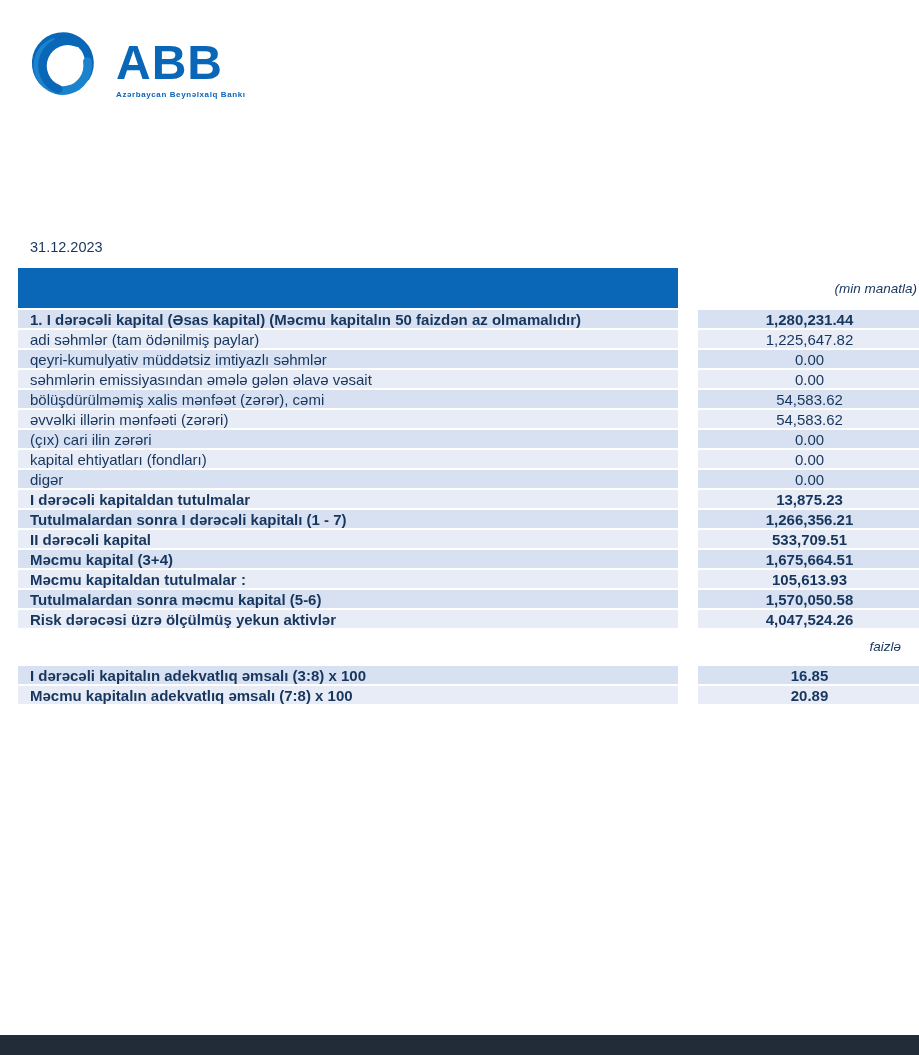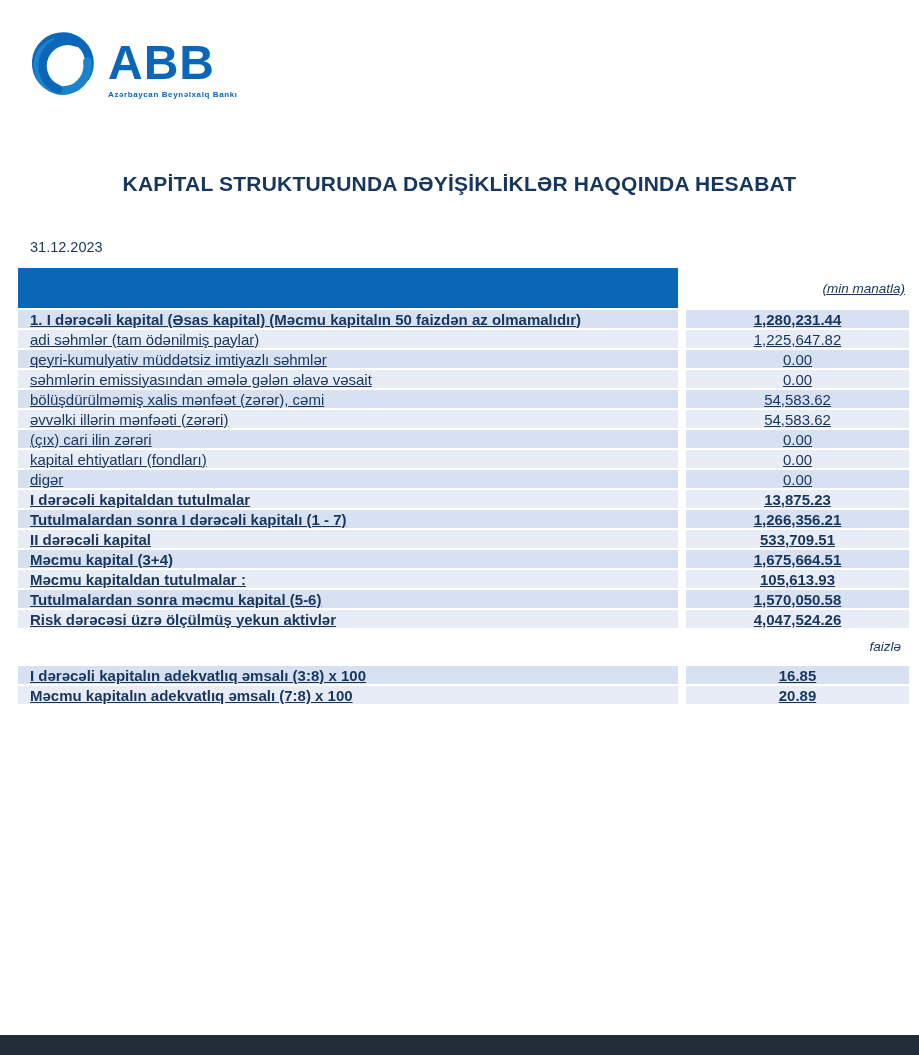--- a/index.html
+++ b/index.html
@@ -9,36 +9,36 @@
     width:919px;height:1055px;
     background:#ffffff;
     overflow:hidden;
     font-family:"Liberation Sans","DejaVu Sans",sans-serif;
     color:var(--text-navy,#17365d);
   }
 
   
   .logo{position:absolute;top:22px;left:22px;display:flex;align-items:center;}
   .knot{width:86px;height:86px;flex:0 0 auto;}
-  .logo-text{padding-top:10px;}
+  .logo-text{margin-left:8px;padding-top:10px;}
   .brand{font-weight:700;font-size:48px;line-height:.92;color:var(--brand-blue,#0a66b6);letter-spacing:1px;}
   .subtitle{font-size:8px;font-weight:700;color:var(--brand-blue,#0a66b6);margin-top:4px;letter-spacing:.6px;}
 
   
   .title{
     position:absolute;top:172px;left:0;width:100%;
     margin:0;text-align:center;
     font-size:21px;font-weight:700;letter-spacing:.2px;
     color:var(--text-navy,#17365d);
   }
   .date{position:absolute;top:239px;left:30px;font-size:14.5px;}
 
   
   .table-wrap{position:absolute;top:268px;left:18px;width:887px;}
-  .grid-row{display:grid;grid-template-columns:660px 223px;column-gap:8px;text-decoration:underline;}
+  .grid-row{display:grid;grid-template-columns:660px 223px;column-gap:20px;}
   .thead{height:40px;}
   .head-bar{height:40px;background:var(--header-bar,#0a66b6);}
   .unit-note{
     display:flex;align-items:center;justify-content:flex-end;
     font-style:italic;font-size:13.5px;padding-right:4px;
   }
   .row{height:18px;margin-top:2px;}
   .row .label{
     display:flex;align-items:center;
     padding-left:12px;padding-right:6px;
@@ -73,21 +73,20 @@
         <path d="M36 24 A 29 29 0 1 0 76 46" stroke="#1b82cd" stroke-width="10"></path>
         <path d="M64 24 A 27 27 0 1 0 42 78" stroke="#0a66b6" stroke-width="10"></path>
       </g>
     </svg>
     <div class="logo-text">
       <div class="brand">ABB</div>
       <div class="subtitle">Azərbaycan Beynəlxalq Bankı</div>
     </div>
   </div>
 
-  <h1 class="title">KAPİTAL STRUKTURUNDA DƏYİŞİKLİKLƏR HAQQINDA HESABAT</h1>
   <div class="date">31.12.2023</div>
 
   <div class="table-wrap">
 
     <div class="grid-row thead">
       <div class="head-bar"></div>
       <div class="unit-note">(min manatla)</div>
     </div>
 
     <div class="rows" id="main-rows">

